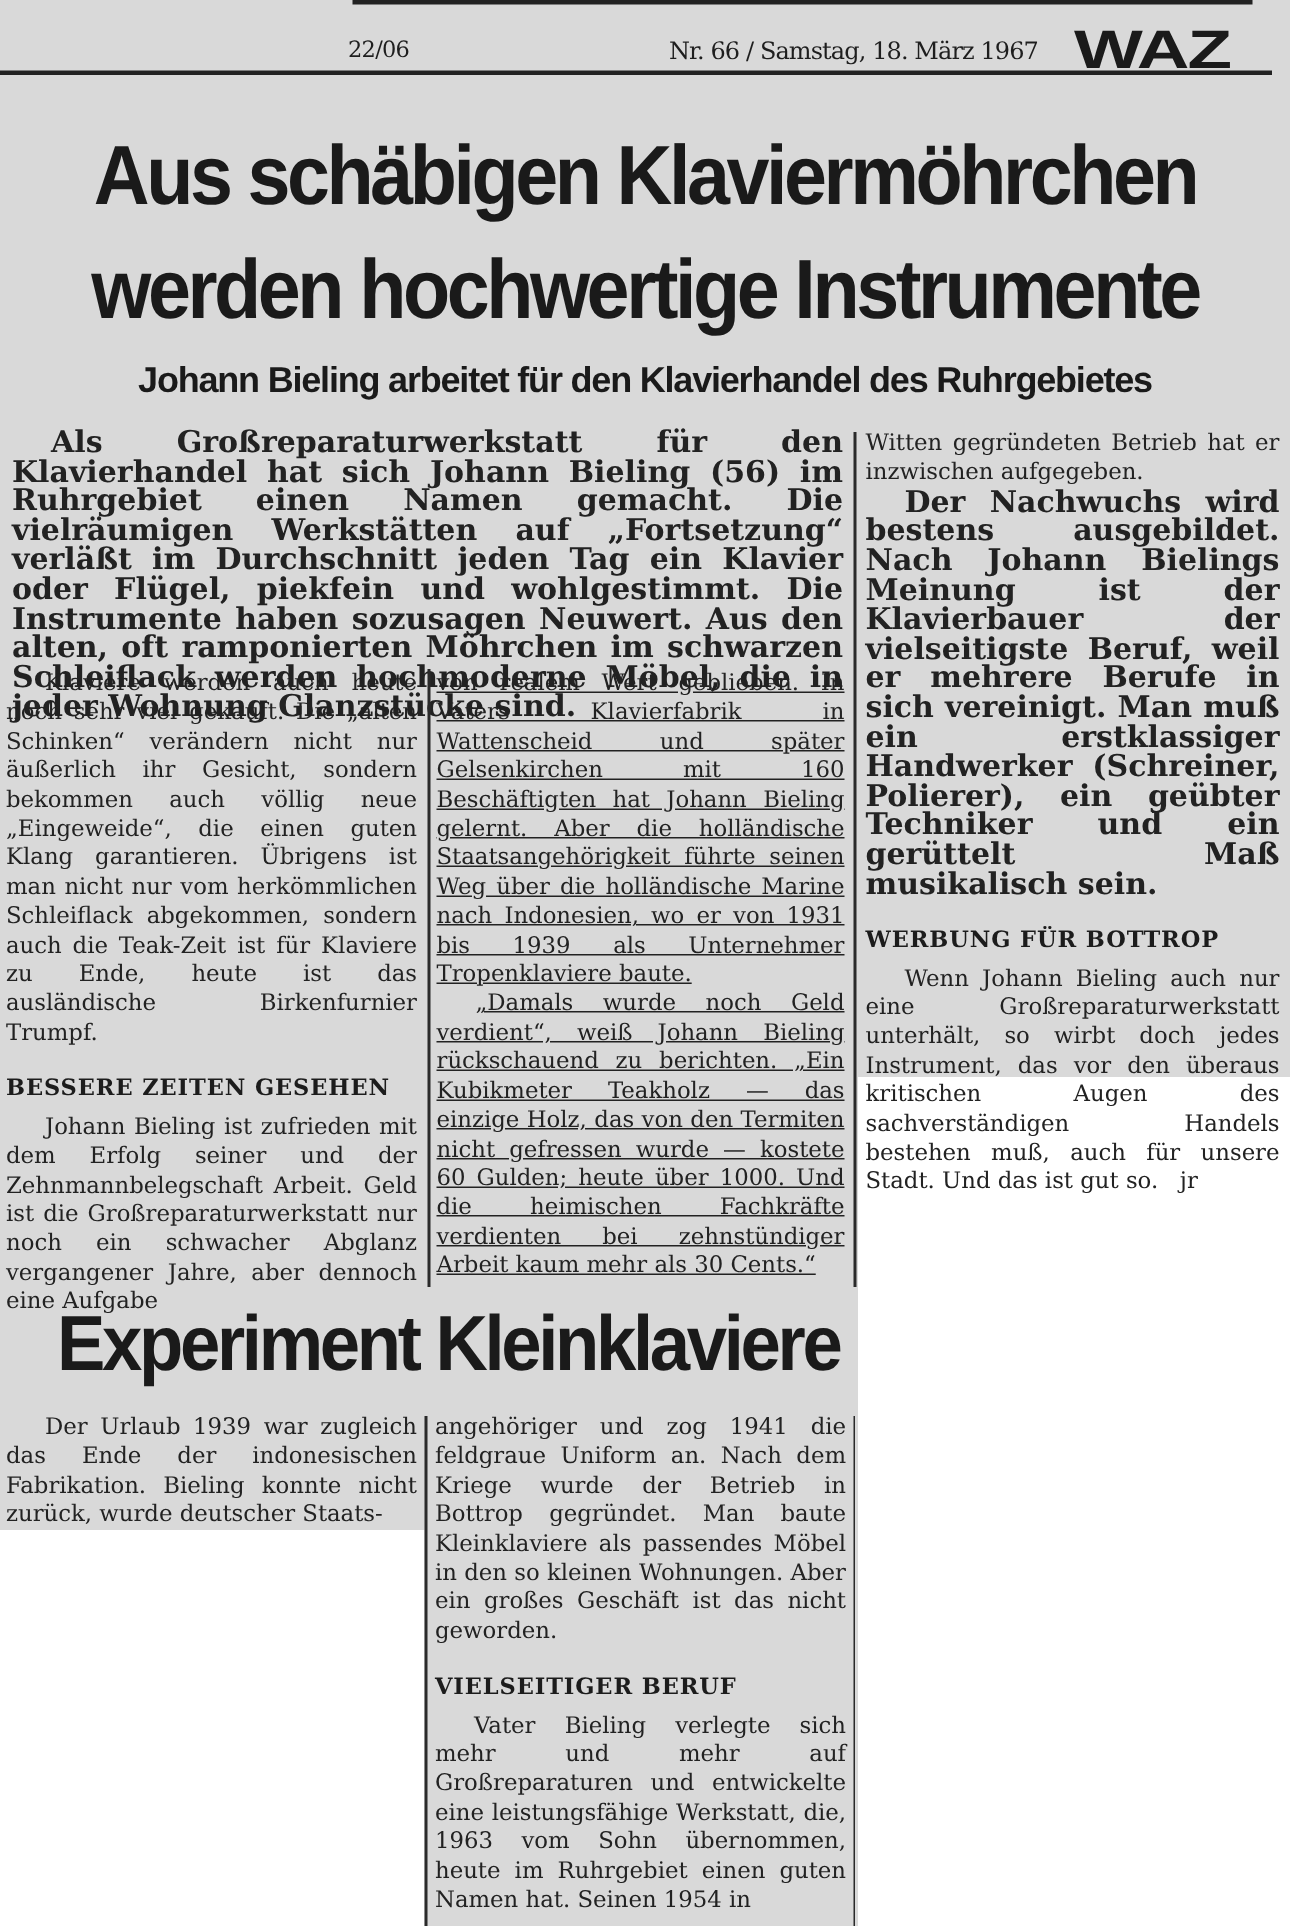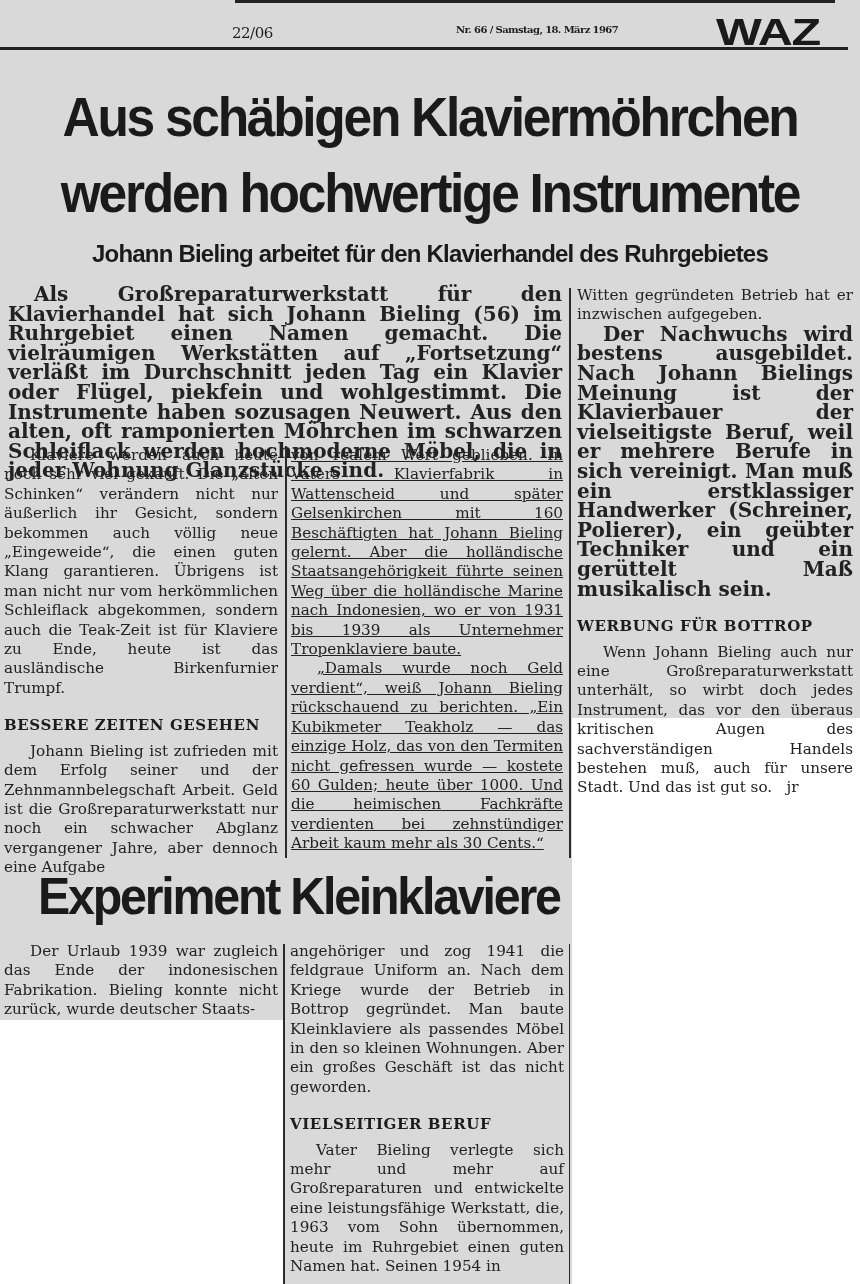--- a/index.html
+++ b/index.html
@@ -17,21 +17,21 @@
 </head>
 <body>
 
 <div class="paper" style="left:0;top:0;width:860px;height:718px;"></div>
 <div class="paper" style="left:0;top:718px;width:572px;height:302px;"></div>
 <div class="paper" style="left:283px;top:1020px;width:289px;height:264px;"></div>
 
 <div style="position:absolute;left:0;top:0;width:700px;height:56px;">
   <div style="position:absolute;left:235px;top:0;width:600px;height:3px;background:#222;"></div>
   <span class="serif" style="position:absolute;left:232px;top:24px;font-size:15px;letter-spacing:-0.5px;">22/06</span>
-  <span class="serif" style="position:absolute;left:456px;top:24px;font-size:10px;letter-spacing:-0.6px;font-weight:bold;">Nr. 66 / Samstag, 18. März 1967</span>
+  <span class="serif" style="position:absolute;left:446px;top:24px;font-size:16px;letter-spacing:-0.6px;">Nr. 66 / Samstag, 18. März 1967</span>
   <span class="cond" style="position:absolute;left:716px;top:12px;font-size:36px;font-weight:900;letter-spacing:-1px;transform:scaleX(1.35);transform-origin:left;">WAZ</span>
   <div style="position:absolute;left:0;top:47px;width:848px;height:3px;background:#222;"></div>
 </div>
 
 <div class="cond" style="position:absolute;left:0;top:84px;width:860px;text-align:center;font-size:56px;font-weight:bold;letter-spacing:-2.5px;transform:scaleX(0.92);">Aus schäbigen Klaviermöhrchen</div>
 <div class="cond" style="position:absolute;left:0;top:160px;width:860px;text-align:center;font-size:56px;font-weight:bold;letter-spacing:-2.5px;transform:scaleX(0.92);">werden hochwertige Instrumente</div>
 <div class="cond" style="position:absolute;left:0;top:240px;width:860px;text-align:center;font-size:24px;font-weight:bold;letter-spacing:-0.8px;">Johann Bieling arbeitet für den Klavierhandel des Ruhrgebietes</div>
 
 <div class="body-text lead" style="position:absolute;left:8px;top:285px;width:554px;">
   <p>Als Großreparaturwerkstatt für den Klavierhandel hat sich Johann Bieling (56) im Ruhrgebiet einen Namen gemacht. Die vielräumigen Werkstätten auf „Fortsetzung“ verläßt im Durchschnitt jeden Tag ein Klavier oder Flügel, piekfein und wohlgestimmt. Die Instrumente haben sozusagen Neuwert. Aus den alten, oft ramponierten Möhrchen im schwarzen Schleiflack werden hochmoderne Möbel, die in jeder Wohnung Glanzstücke sind.</p>

